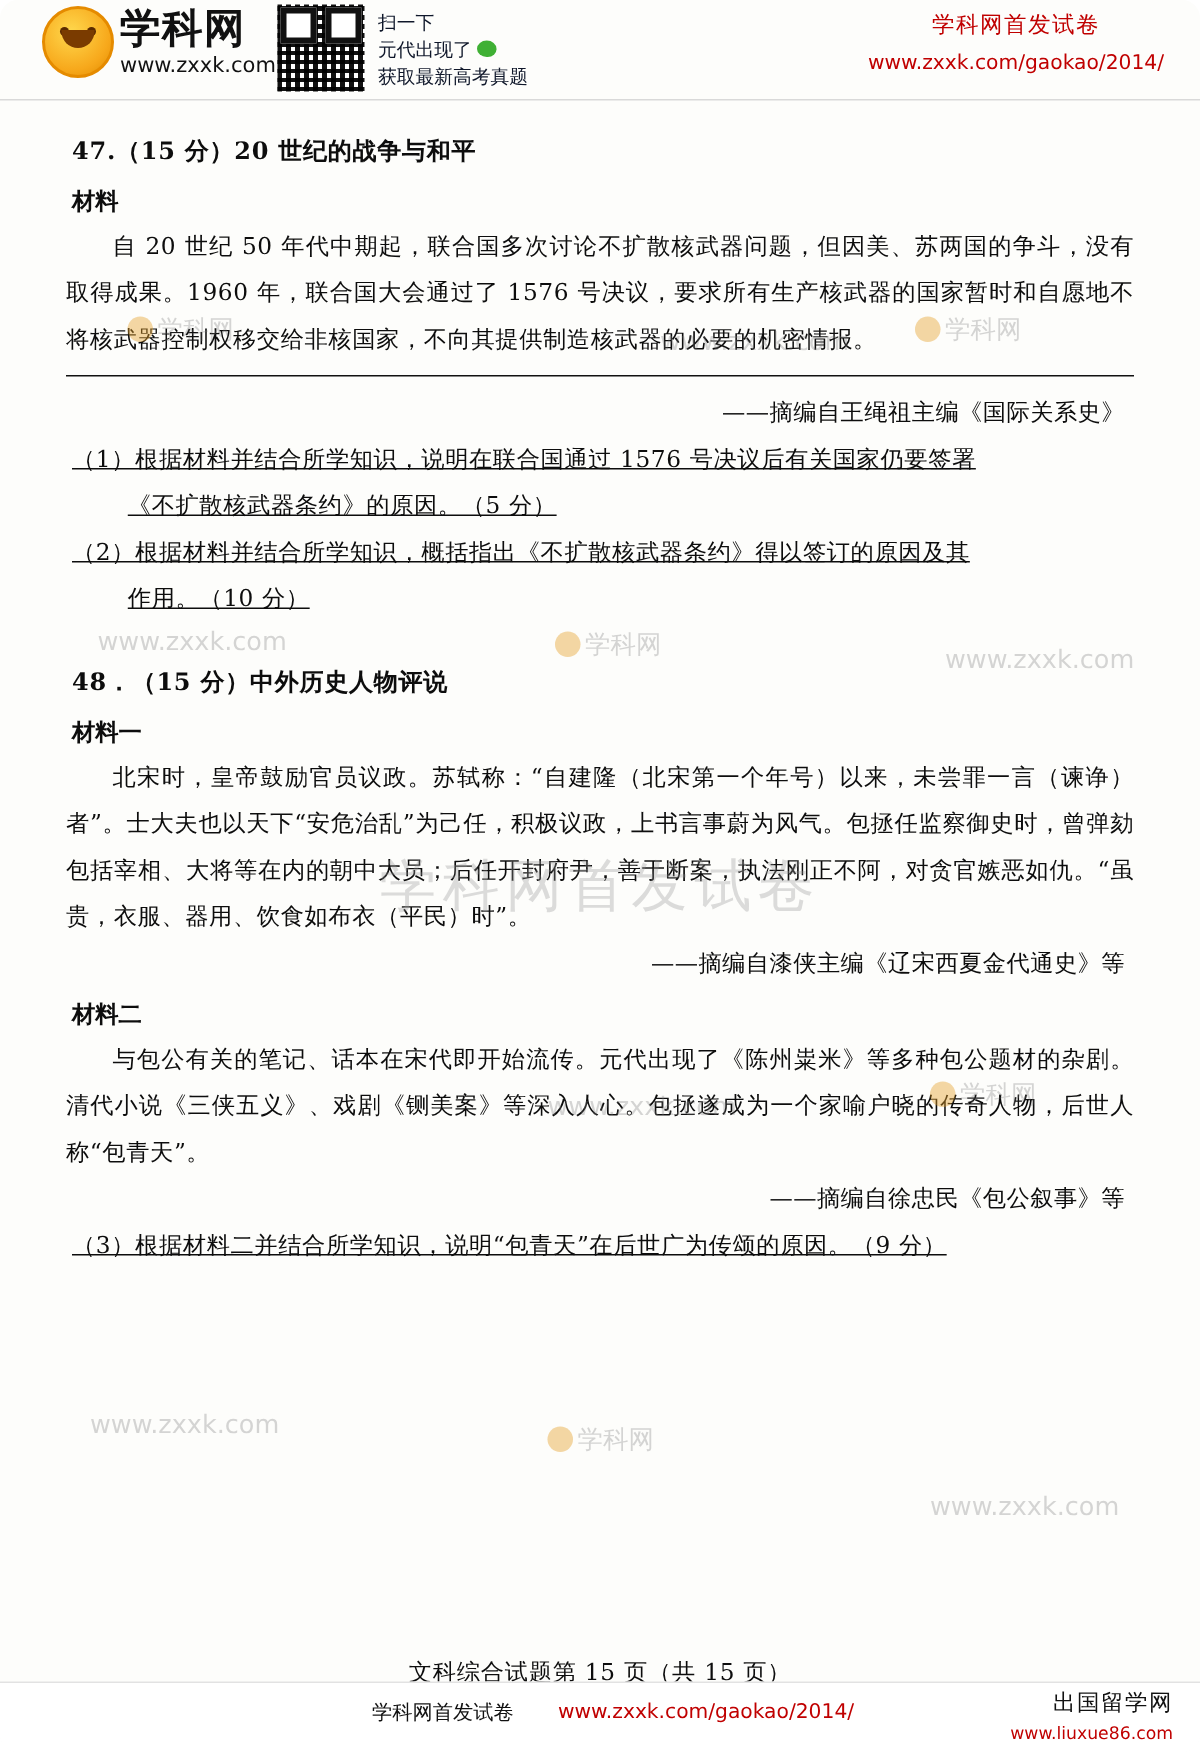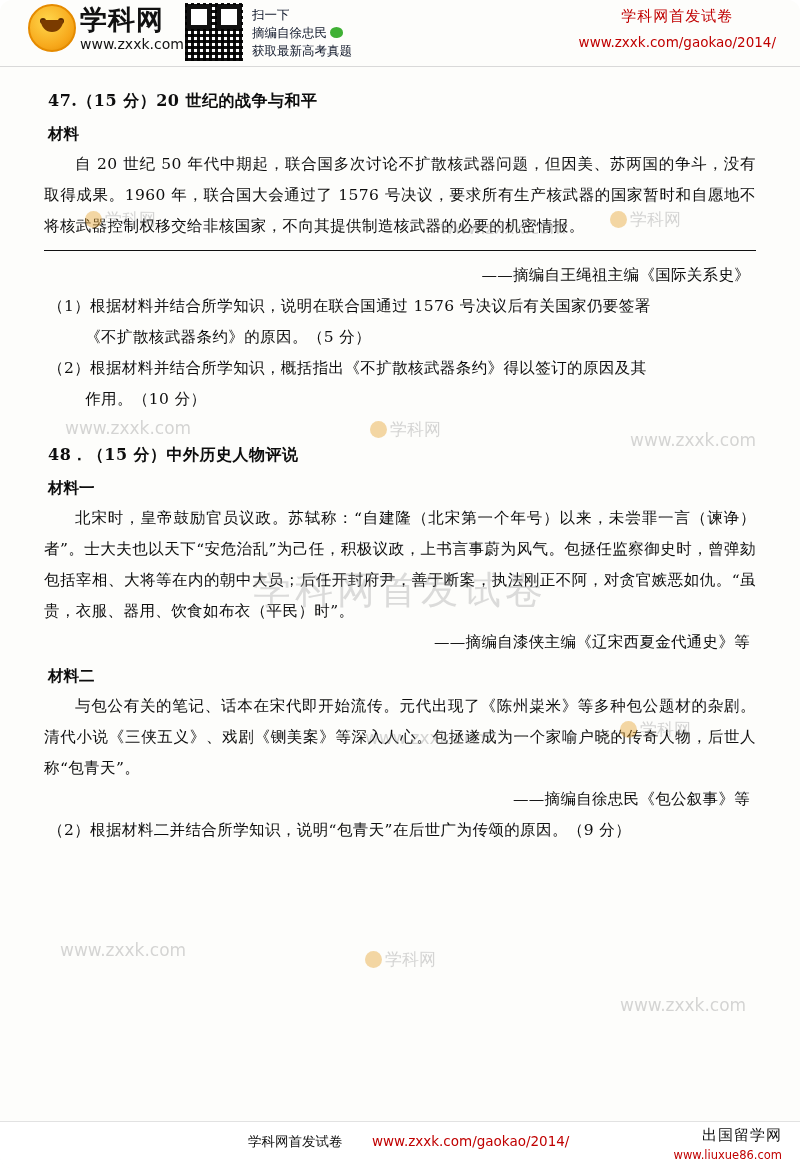--- a/index.html
+++ b/index.html
@@ -161,20 +161,21 @@
   }
   .source {
     text-align: right;
     margin: 0 6px 0 0;
     letter-spacing: 0.3px;
   }
   .sub {
     margin: 0 0 0 4px;
     text-align: justify;
     letter-spacing: 0.4px;
+    text-decoration: underline;
   }
   .sub .cont {
     display: block;
     margin-left: 2.4em;
   }
   .rule {
     position: absolute;
     left: 0; right: 0;
     height: 0;
     border-top: 1.6px solid #111;
@@ -274,21 +275,21 @@
         <div class="cn">学科网</div>
         <div class="url">www.zxxk.com</div>
       </div>
     </div>
 
     <div class="qr"></div>
 
     <div class="scan-text">
       <div>扫一下</div>
       <div>
-        <span>摘编自徐忠民</span><span class="wechat-dot"></span>
+        <span>元代出现了</span><span class="wechat-dot"></span>
       </div>
       <div>获取最新高考真题</div>
     </div>
 
     <div class="header-right">
       <div class="hr-title">学科网首发试卷</div>
       <div class="hr-url">www.zxxk.com/gaokao/2014/</div>
     </div>
   </div>
 
@@ -318,21 +319,21 @@
     <div class="q-title">48．（15 分）中外历史人物评说</div>
     <div class="label">材料一</div>
     <p class="para">北宋时，皇帝鼓励官员议政。苏轼称：“自建隆（北宋第一个年号）以来，未尝罪一言（谏诤）者”。士大夫也以天下“安危治乱”为己任，积极议政，上书言事蔚为风气。包拯任监察御史时，曾弹劾包括宰相、大将等在内的朝中大员；后任开封府尹，善于断案，执法刚正不阿，对贪官嫉恶如仇。“虽贵，衣服、器用、饮食如布衣（平民）时”。</p>
     <p class="source">——摘编自漆侠主编《辽宋西夏金代通史》等</p>
 
     <div class="label">材料二</div>
     <p class="para">与包公有关的笔记、话本在宋代即开始流传。元代出现了《陈州粜米》等多种包公题材的杂剧。清代小说《三侠五义》、戏剧《铡美案》等深入人心。包拯遂成为一个家喻户晓的传奇人物，后世人称“包青天”。</p>
     <p class="source">——摘编自徐忠民《包公叙事》等</p>
 
     <div class="sub">
-      <span>（2）根据材料二并结合所学知识，说明“包青天”在后世广为传颂的原因。（9 分）</span>
+      <span>（3）根据材料二并结合所学知识，说明“包青天”在后世广为传颂的原因。（9 分）</span>
     </div>
   </div>
 
   <div class="wm" style="left:85px; top:208px;">
     <span class="mini-logo"></span><span>学科网</span>
   </div>
   <div class="wm" style="left:440px; top:218px;">
     <span>www.zxxk.com</span>
   </div>
   <div class="wm" style="left:610px; top:208px;">
@@ -363,20 +364,21 @@
   <div class="wm" style="left:60px; top:940px;">
     <span>www.zxxk.com</span>
   </div>
   <div class="wm" style="left:365px; top:948px;">
     <span class="mini-logo"></span><span>学科网</span>
   </div>
   <div class="wm" style="left:620px; top:995px;">
     <span>www.zxxk.com</span>
   </div>
 
+  <div class="page-no">文科综合试题第 15 页（共 15 页）</div>
 
   <div class="footer">
     <div class="f-left">学科网首发试卷</div>
     <div class="f-url">www.zxxk.com/gaokao/2014/</div>
     <div class="f-right">
       <div class="t1">出国留学网</div>
       <div class="t2">www.liuxue86.com</div>
     </div>
   </div>
 

